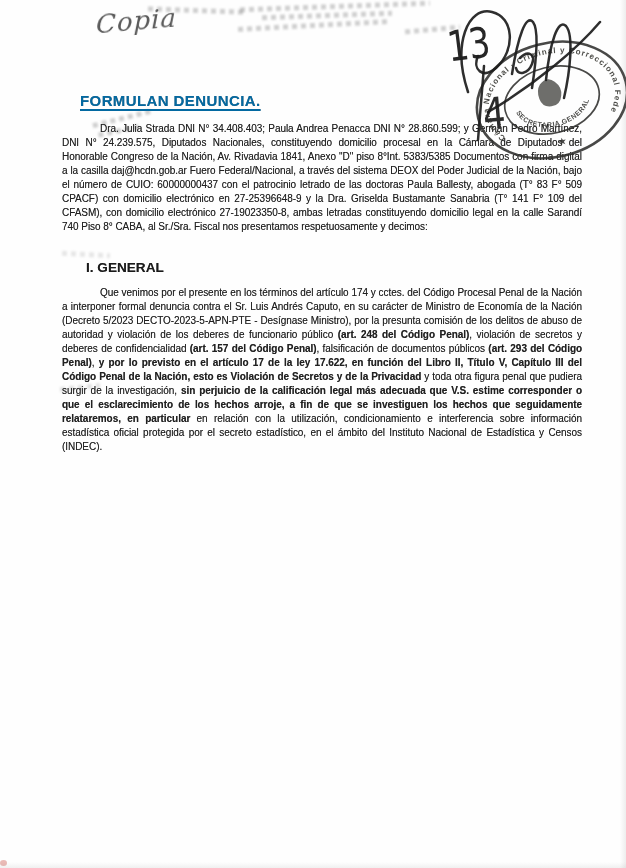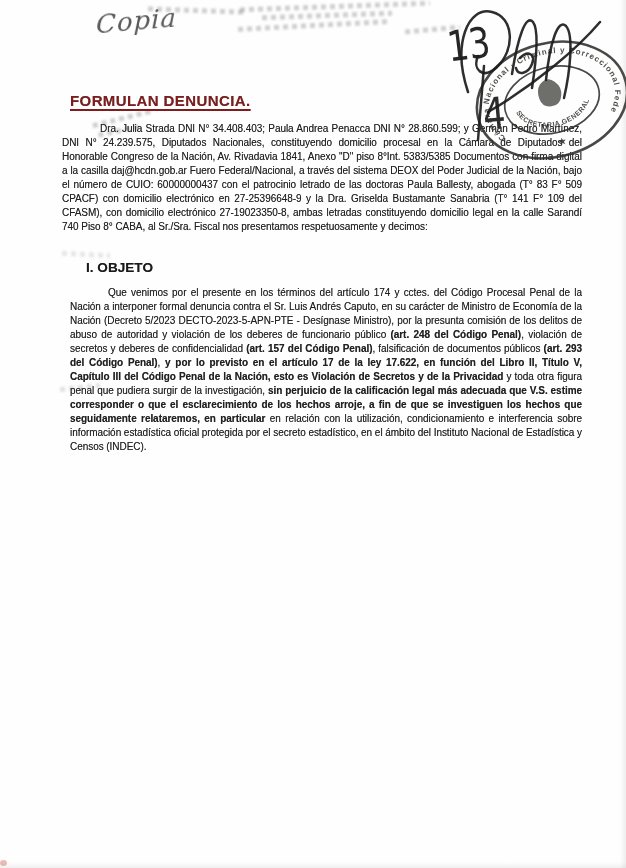--- a/index.html
+++ b/index.html
@@ -5,31 +5,31 @@
   html,body { margin:0; padding:0; background:#ffffff; }
   .page {
     position:relative; width:626px; height:868px; overflow:hidden;
     background:#fefefe; color:#212121;
     font-family:"Liberation Sans","DejaVu Sans",sans-serif;
   }
   
   .content { position:absolute; left:62px; top:0; width:520px; z-index:3; }
   .content, .content p { text-shadow:0 0 .5px rgba(35,35,35,.55); }
   .doc-title {
-    margin:92px 0 0 8px; font-size:15px; font-weight:bold; letter-spacing:.4px;
+    margin:92px 0 0 18px; font-size:15px; font-weight:bold; letter-spacing:.4px;
     text-decoration:underline; text-decoration-thickness:2px; text-underline-offset:3px;
-    color:#7f1d1d;
+    color:#0369a1;
   }
   .salutation { margin:40px 0 0 0; font-size:13.4px; }
   .para {
     margin:13px 0 0 0; font-size:10px; line-height:14px;
     text-align:justify; text-indent:38px; letter-spacing:-.05px;
   }
   .section-heading { margin:26px 0 0 24px; font-size:13.6px; font-weight:bold; color:#1a1a1a; }
-  .para2 { margin-top:11px;margin-left:8px; }
+  .para2 { margin-top:11px; }
   .b { font-weight:bold; }
   
   .hand { position:absolute; z-index:6; pointer-events:none; }
   .copia {
     left:96px; top:6px; font-family:"DejaVu Serif",serif; font-style:italic;
     font-size:26px; color:#5a5a5a; transform:rotate(-5deg) skewX(-6deg);
     filter:blur(.3px); letter-spacing:1px;
   }
   .num13 {
     left:442px; top:20px; font-size:42px; color:#262626;
@@ -109,20 +109,20 @@
     <path d="M 84 74 C 90 36 98 14 105 22 C 111 30 108 62 104 88"></path>
     <path d="M 118 80 C 122 42 130 18 138 26 C 146 35 142 72 136 98"></path>
     <path d="M 172 22 C 150 48 108 84 60 112"></path>
     <path d="M 56 66 C 54 92 52 118 50 140"></path>
     <path d="M 92 58 C 100 50 108 54 104 64 C 100 74 90 76 88 68"></path>
   </svg>
 
   <main class="content">
     <h1 class="doc-title">FORMULAN DENUNCIA.</h1>
     <p class="para">Dra. Julia Strada DNI N° 34.408.403; Paula Andrea Penacca DNI N° 28.860.599; y Germán Pedro Martínez, DNI N° 24.239.575, Diputados Nacionales, constituyendo domicilio procesal en la Cámara de Diputados del Honorable Congreso de la Nación, Av. Rivadavia 1841, Anexo "D" piso 8°Int. 5383/5385 Documentos con firma digital a la casilla daj@hcdn.gob.ar Fuero Federal/Nacional, a través del sistema DEOX del Poder Judicial de la Nación, bajo el número de CUIO: 60000000437 con el patrocinio letrado de las doctoras Paula Ballesty, abogada (T° 83 F° 509 CPACF) con domicilio electrónico en 27-25396648-9 y la Dra. Griselda Bustamante Sanabria (T° 141 F° 109 del CFASM), con domicilio electrónico 27-19023350-8, ambas letradas constituyendo domicilio legal en la calle Sarandí 740 Piso 8° CABA, al Sr./Sra. Fiscal nos presentamos respetuosamente y decimos:</p>
-    <h2 class="section-heading">I. OBJETO</h2>
+    <h2 class="section-heading">I. GENERAL</h2>
     <p class="para para2"><span>Que venimos por el presente en los términos del artículo 174 y cctes. del Código Procesal Penal de la Nación a interponer formal denuncia contra el Sr. Luis Andrés Caputo, en su carácter de Ministro de Economía de la Nación (Decreto 5/2023 DECTO-2023-5-APN-PTE - Desígnase Ministro), por la presunta comisión de los delitos de abuso de autoridad y violación de los deberes de funcionario público </span><span class="b">(art. 248 del Código Penal)</span><span>, violación de secretos y deberes de confidencialidad </span><span class="b">(art. 157 del Código Penal)</span><span>, falsificación de documentos públicos </span><span class="b">(art. 293 del Código Penal)</span><span>, </span><span class="b">y por lo previsto en el artículo 17 de la ley 17.622, en función del Libro II, Título V, Capítulo III del Código Penal de la Nación, esto es Violación de Secretos y de la Privacidad</span><span> y toda otra figura penal que pudiera surgir de la investigación, </span><span class="b">sin perjuicio de la calificación legal más adecuada que V.S. estime corresponder o que el esclarecimiento de los hechos arroje, a fin de que se investiguen los hechos que seguidamente relataremos, en particular</span><span> en relación con la utilización, condicionamiento e interferencia sobre información estadística oficial protegida por el secreto estadístico, en el ámbito del Instituto Nacional de Estadística y Censos (INDEC).</span></p>
   </main>
 
   <div class="speck"></div>
   <div class="edge-right"></div>
   <div class="edge-bottom"></div>
 </div>
 
 </body></html>

